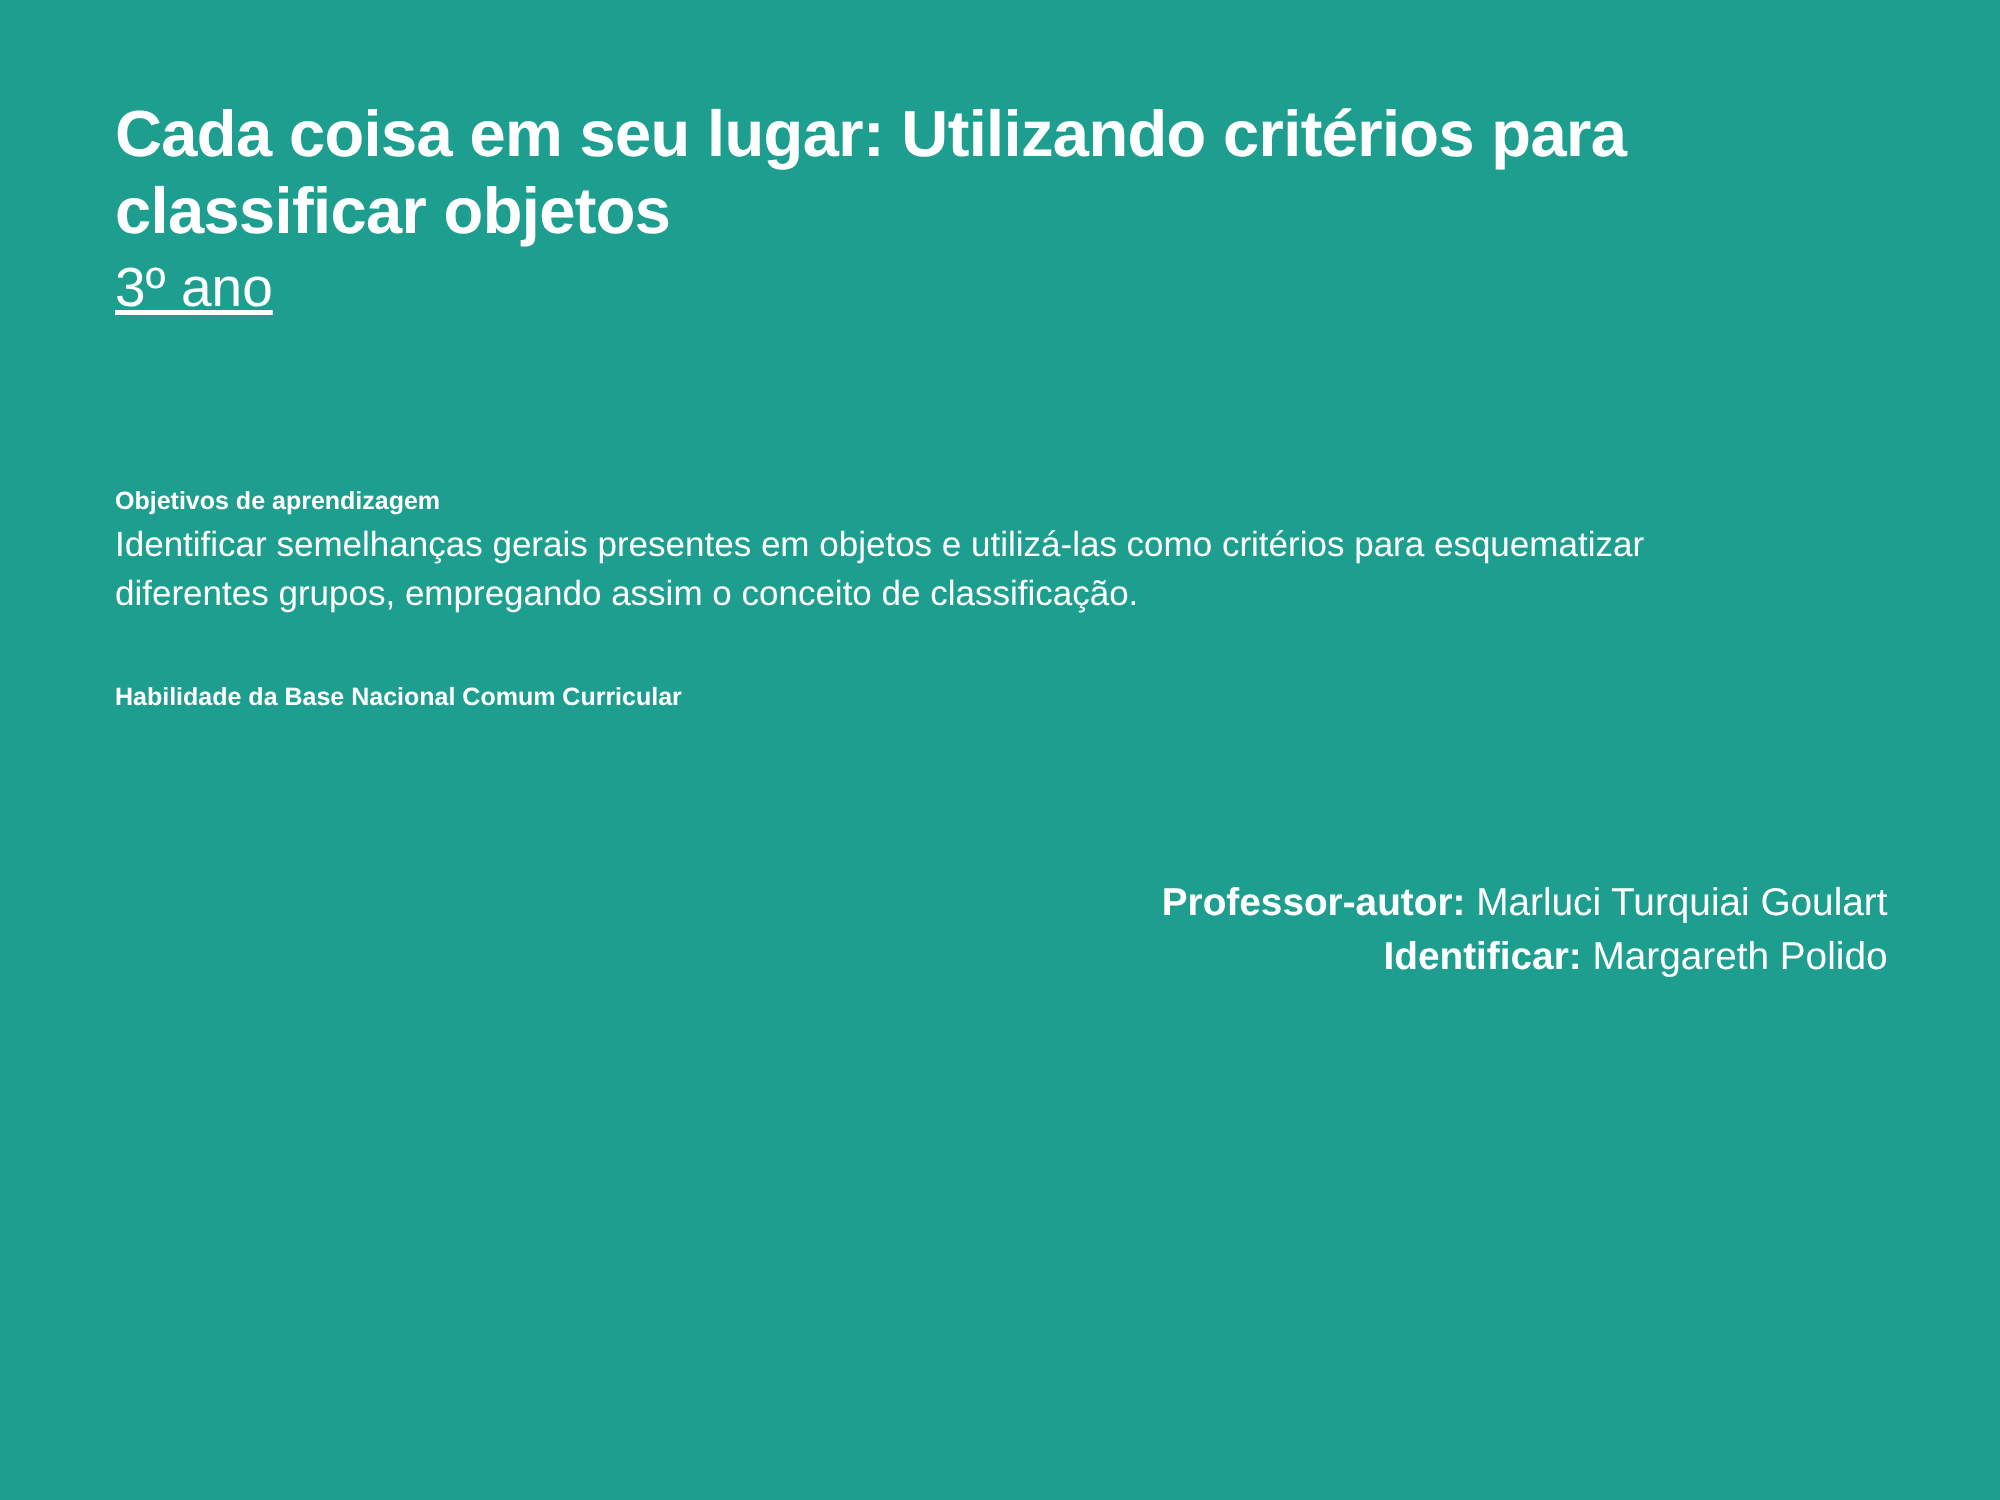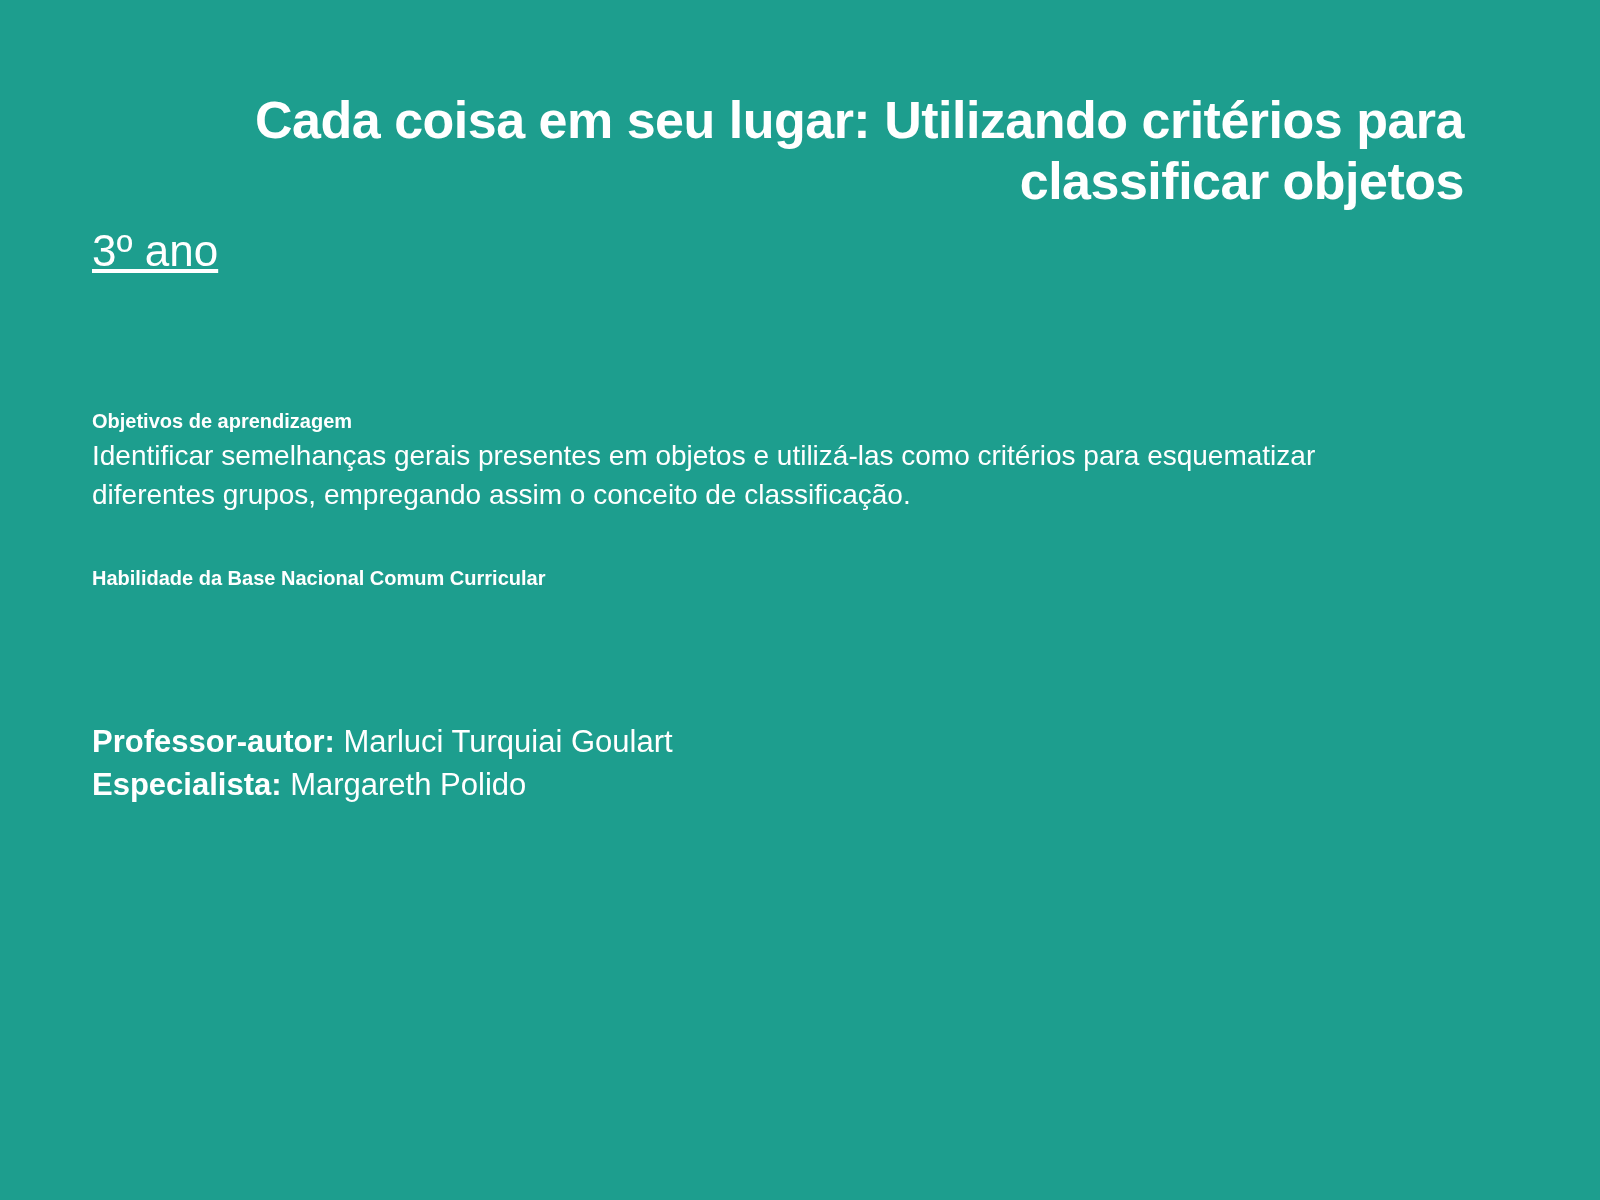--- a/index.html
+++ b/index.html
@@ -20,22 +20,21 @@
     height: 1200px;
     box-sizing: border-box;
     padding: 78px 90px 0 92px;
   }
   .title {
     font-size: 52px;
     font-weight: bold;
     line-height: 1.18;
     letter-spacing: -0.5px;
     max-width: 1360px;
-    margin: 12px;
-    text-align: right;
+    margin: 0;
   }
   .subtitle {
     font-size: 44px;
     font-weight: 400;
     line-height: 1.2;
     margin: 4px 0 0 0;
     color: #ffffff;
     text-decoration: underline;
   }
   .section {
@@ -62,20 +61,21 @@
   .bncc-wrap {
     margin-top: 50px;
   }
   .credits {
     margin-top: 130px;
   }
   .credit-line {
     font-size: 31px;
     line-height: 1.38;
     font-weight: 400;
+    text-align: right;
   }
   .credit-label {
     font-weight: bold;
   }
 </style>
 </head>
 <body>
 
 <div class="slide">
 
@@ -90,18 +90,18 @@
   <div class="section bncc-wrap block">
     <div class="block-heading">Habilidade da Base Nacional Comum Curricular</div>
   </div>
 
   <div class="credits">
     <div class="credit-line">
       <span class="credit-label">Professor-autor:</span>
       <span>Marluci Turquiai Goulart</span>
     </div>
     <div class="credit-line">
-      <span class="credit-label">Especialista:</span>
+      <span class="credit-label">Identificar:</span>
       <span>Margareth Polido</span>
     </div>
   </div>
 
 </div>
 
 </body></html>

